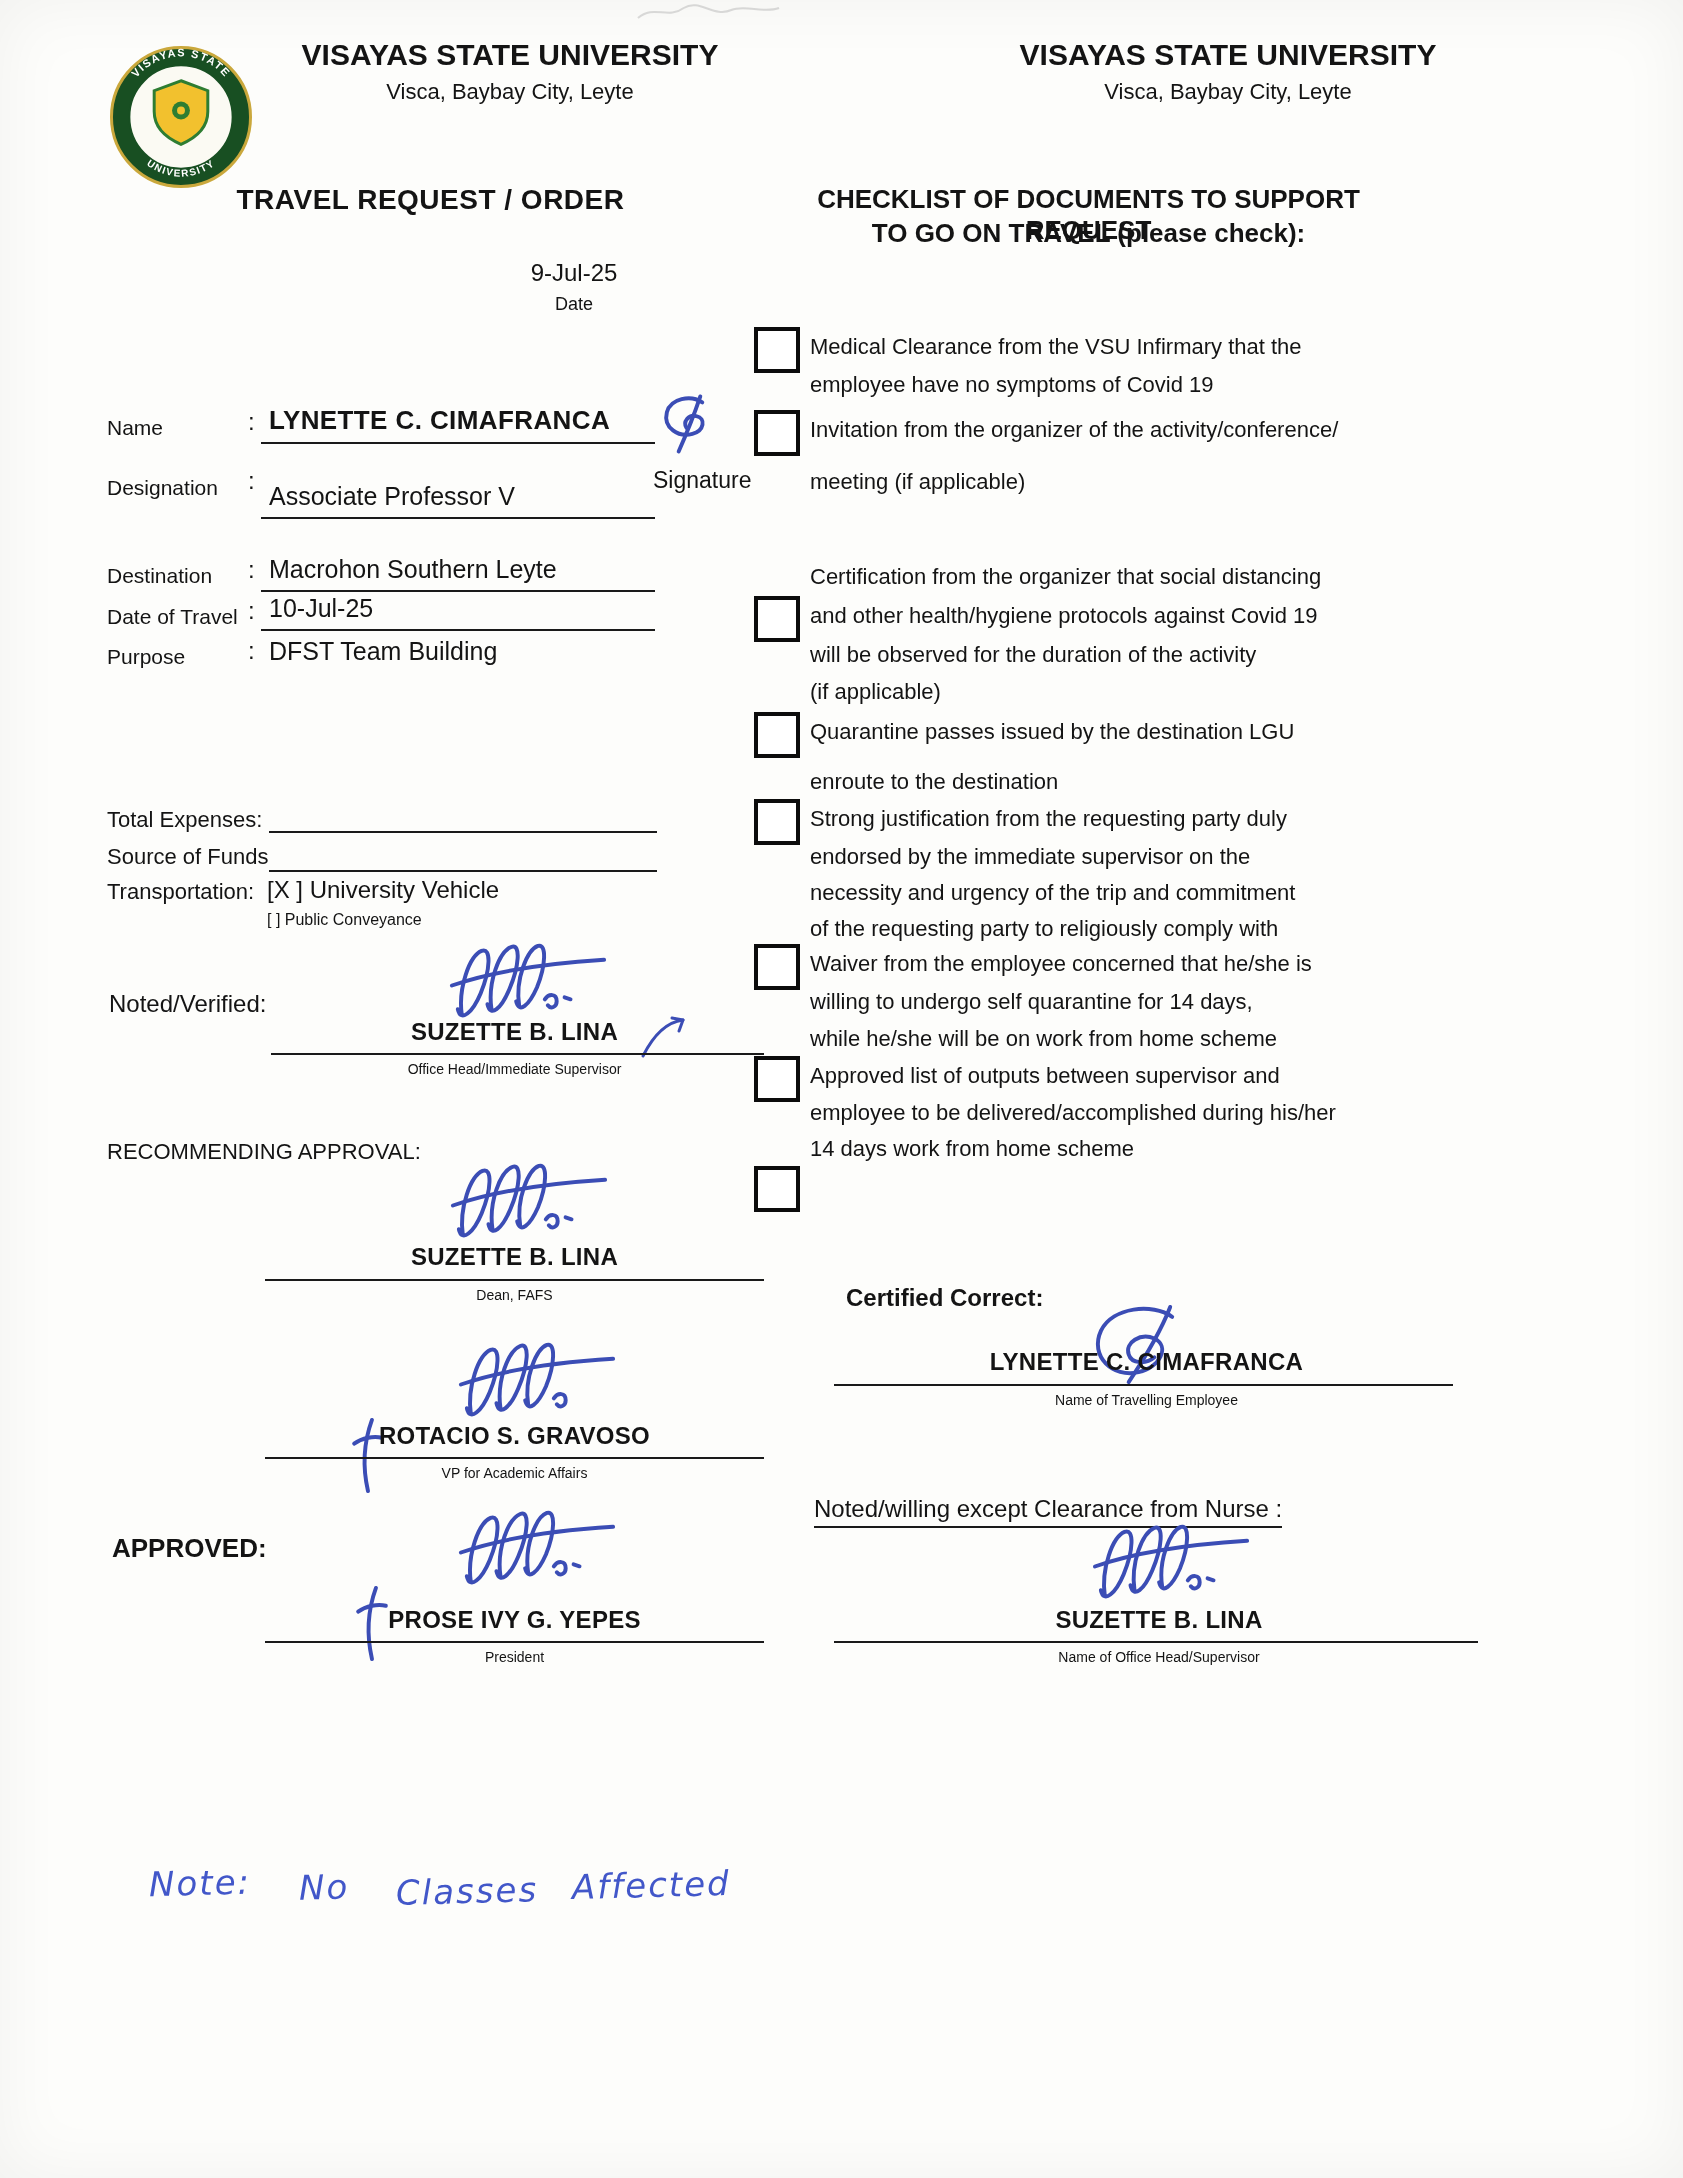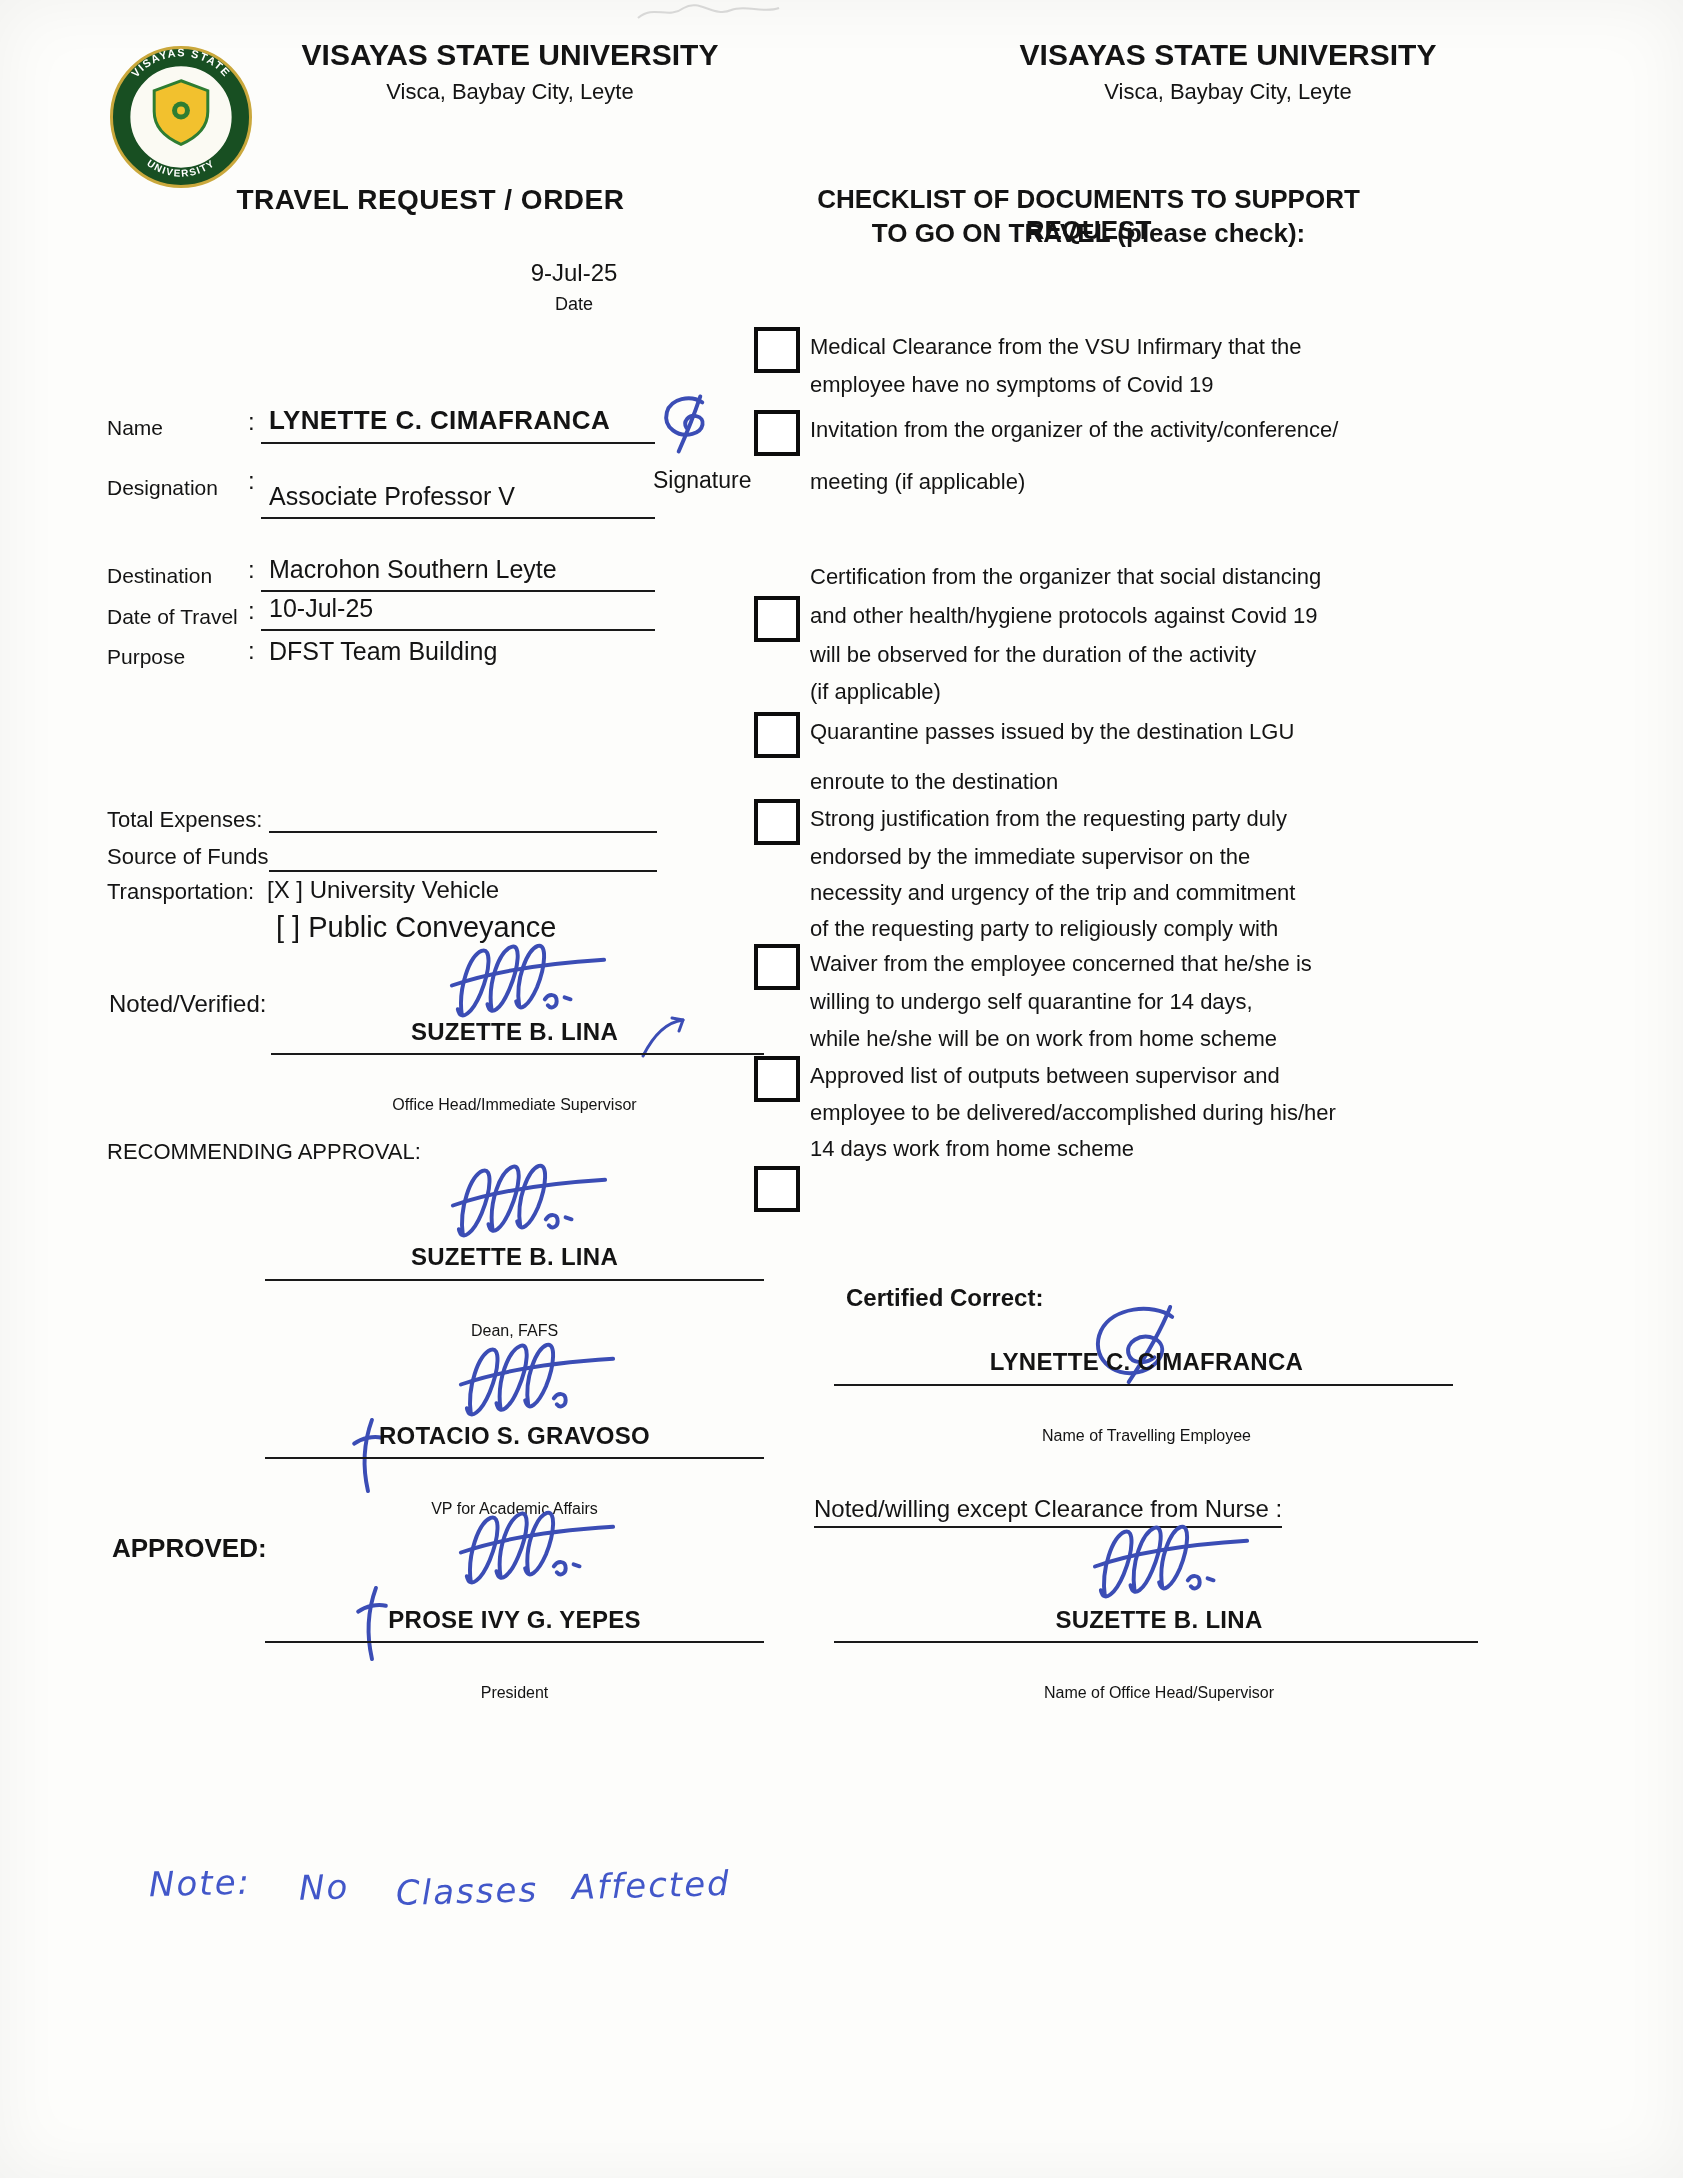--- a/index.html
+++ b/index.html
@@ -13,21 +13,21 @@
   .lbl2{font-size:22px;}
   .val{font-size:25px;}
   .valb{font-size:26px;font-weight:bold;letter-spacing:0.4px;}
   .colon{font-size:24px;}
   .field{position:absolute;border-bottom:2px solid #1a1a1a;display:flex;align-items:flex-end;
          padding:0 0 6px 8px;box-sizing:border-box;}
   .hr{position:absolute;height:2px;background:#1a1a1a;}
   .cl-line{position:absolute;font-size:22px;left:810px;width:634px;white-space:nowrap;}
   .cb{position:absolute;left:754px;width:38px;height:38px;border:4px solid #0c0c0c;background:#fff;box-sizing:content-box;}
   .signame{font-size:24px;font-weight:bold;letter-spacing:0.3px;}
-  .sigtitle{font-size:16px;margin-top:35px;}
+  .sigtitle{font-size:14px;}
   .sig path{fill:none;stroke:#3b4db5;stroke-width:4;stroke-linecap:round;stroke-linejoin:round;}
   .sig.thin path{stroke-width:3;}
   .note-word{position:absolute;color:#4257c9;font-size:34px;font-style:italic;
              font-family:"DejaVu Sans",cursive,sans-serif;transform:rotate(-1.5deg);letter-spacing:2px;}
   .scanmark path{fill:none;stroke:#9a9a9a;stroke-width:2;opacity:.35;}
 </style>
 </head>
 <body>
 
 <div class="page">
@@ -96,21 +96,21 @@
   <div class="abs val" style="left:269px;top:637px;">DFST Team Building</div>
 
   <div class="abs lbl2" style="left:107px;top:807px;">Total Expenses:</div>
   <div class="field" style="left:269px;top:793px;width:388px;height:40px;"></div>
 
   <div class="abs lbl2" style="left:107px;top:844px;">Source of Funds</div>
   <div class="field" style="left:269px;top:832px;width:388px;height:40px;"></div>
 
   <div class="abs lbl2" style="left:107px;top:879px;">Transportation:</div>
   <div class="abs" style="left:267px;top:876px;font-size:24px;">[X ] University Vehicle</div>
-  <div class="abs" style="left:267px;top:911px;font-size:29px;margin-left:9px;">[ ] Public Conveyance</div>
+  <div class="abs" style="left:267px;top:911px;font-size:16px;">[ ] Public Conveyance</div>
 
   <div class="abs" style="left:109px;top:990px;font-size:24px;">Noted/Verified:</div>
   <svg class="abs sig" style="left:446px;top:936px;" width="168" height="99" viewBox="0 0 170 100">
     <path d="M 16 80 C 12 52 24 20 36 15 C 46 11 45 34 35 58 C 27 77 15 88 12 74"></path>
     <path d="M 46 74 C 42 46 54 16 66 11 C 76 7 74 31 64 54 C 56 73 45 83 42 69"></path>
     <path d="M 74 70 C 70 44 82 14 93 10 C 102 7 101 30 92 52 C 84 70 74 79 71 66"></path>
     <path d="M 100 64 C 104 58 112 58 112 66 C 112 72 106 74 103 70"></path>
     <path d="M 6 50 C 46 36 96 28 160 24"></path>
     <path d="M 120 62 l 6 2"></path>
   </svg>

